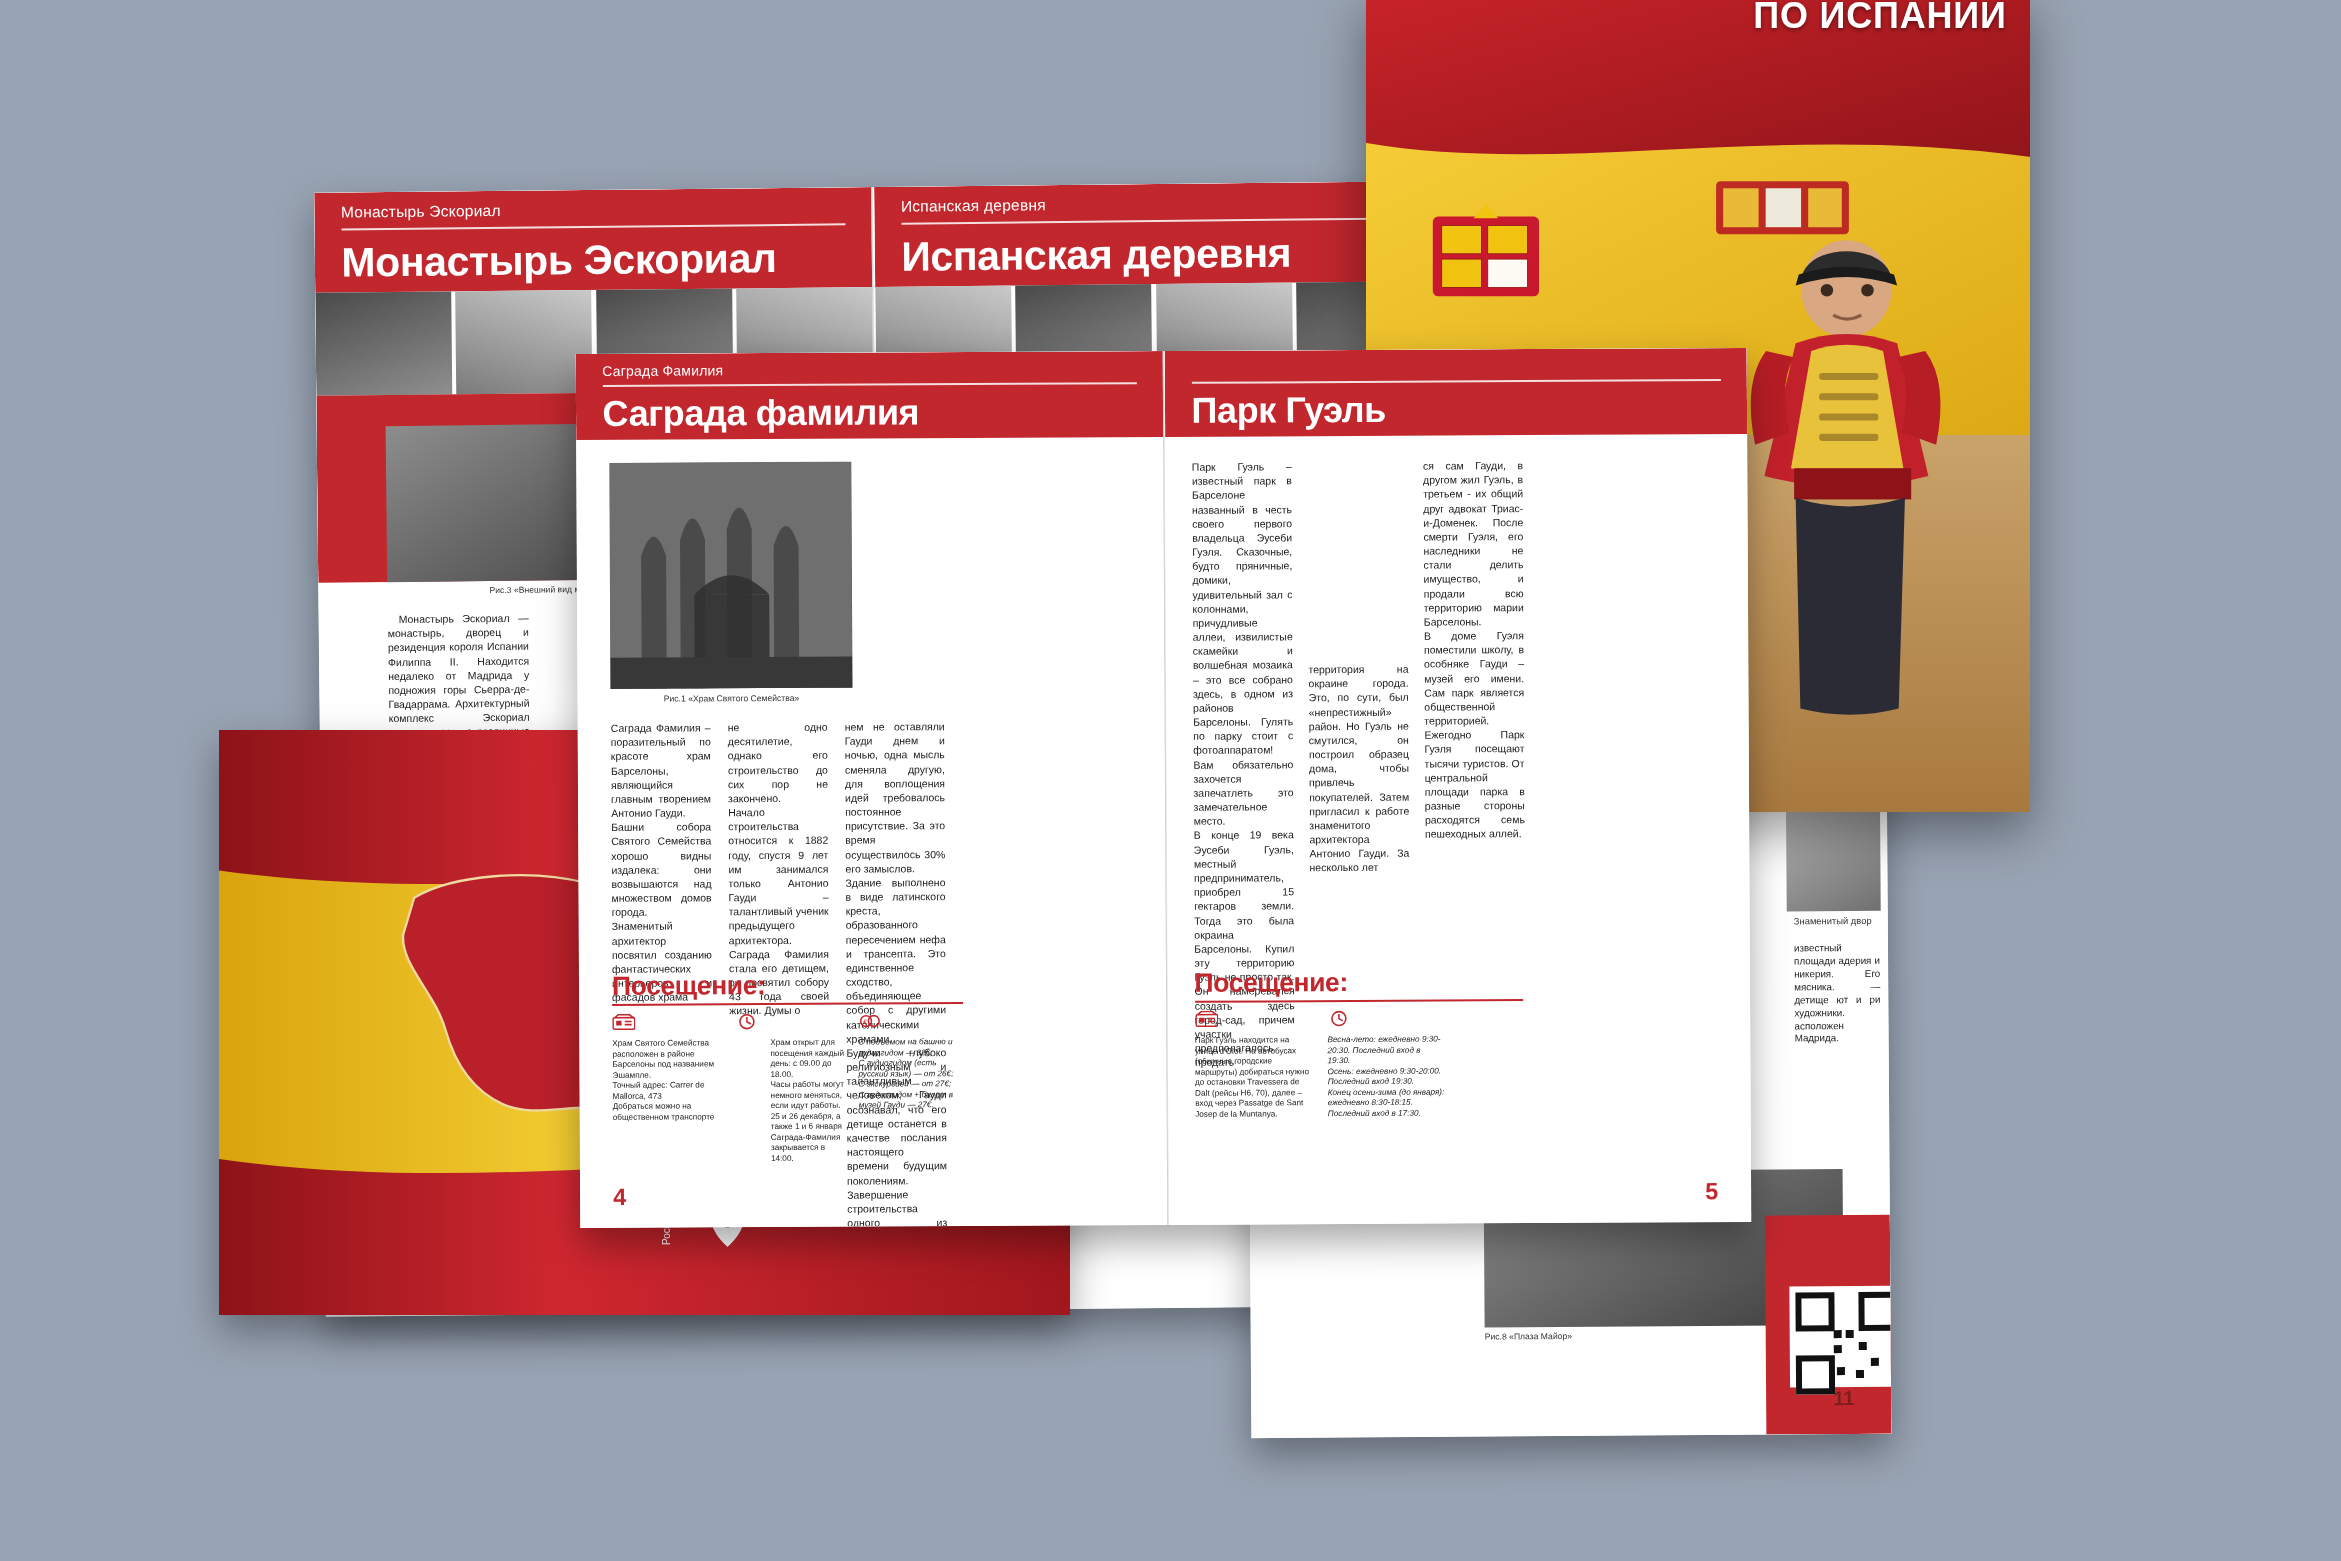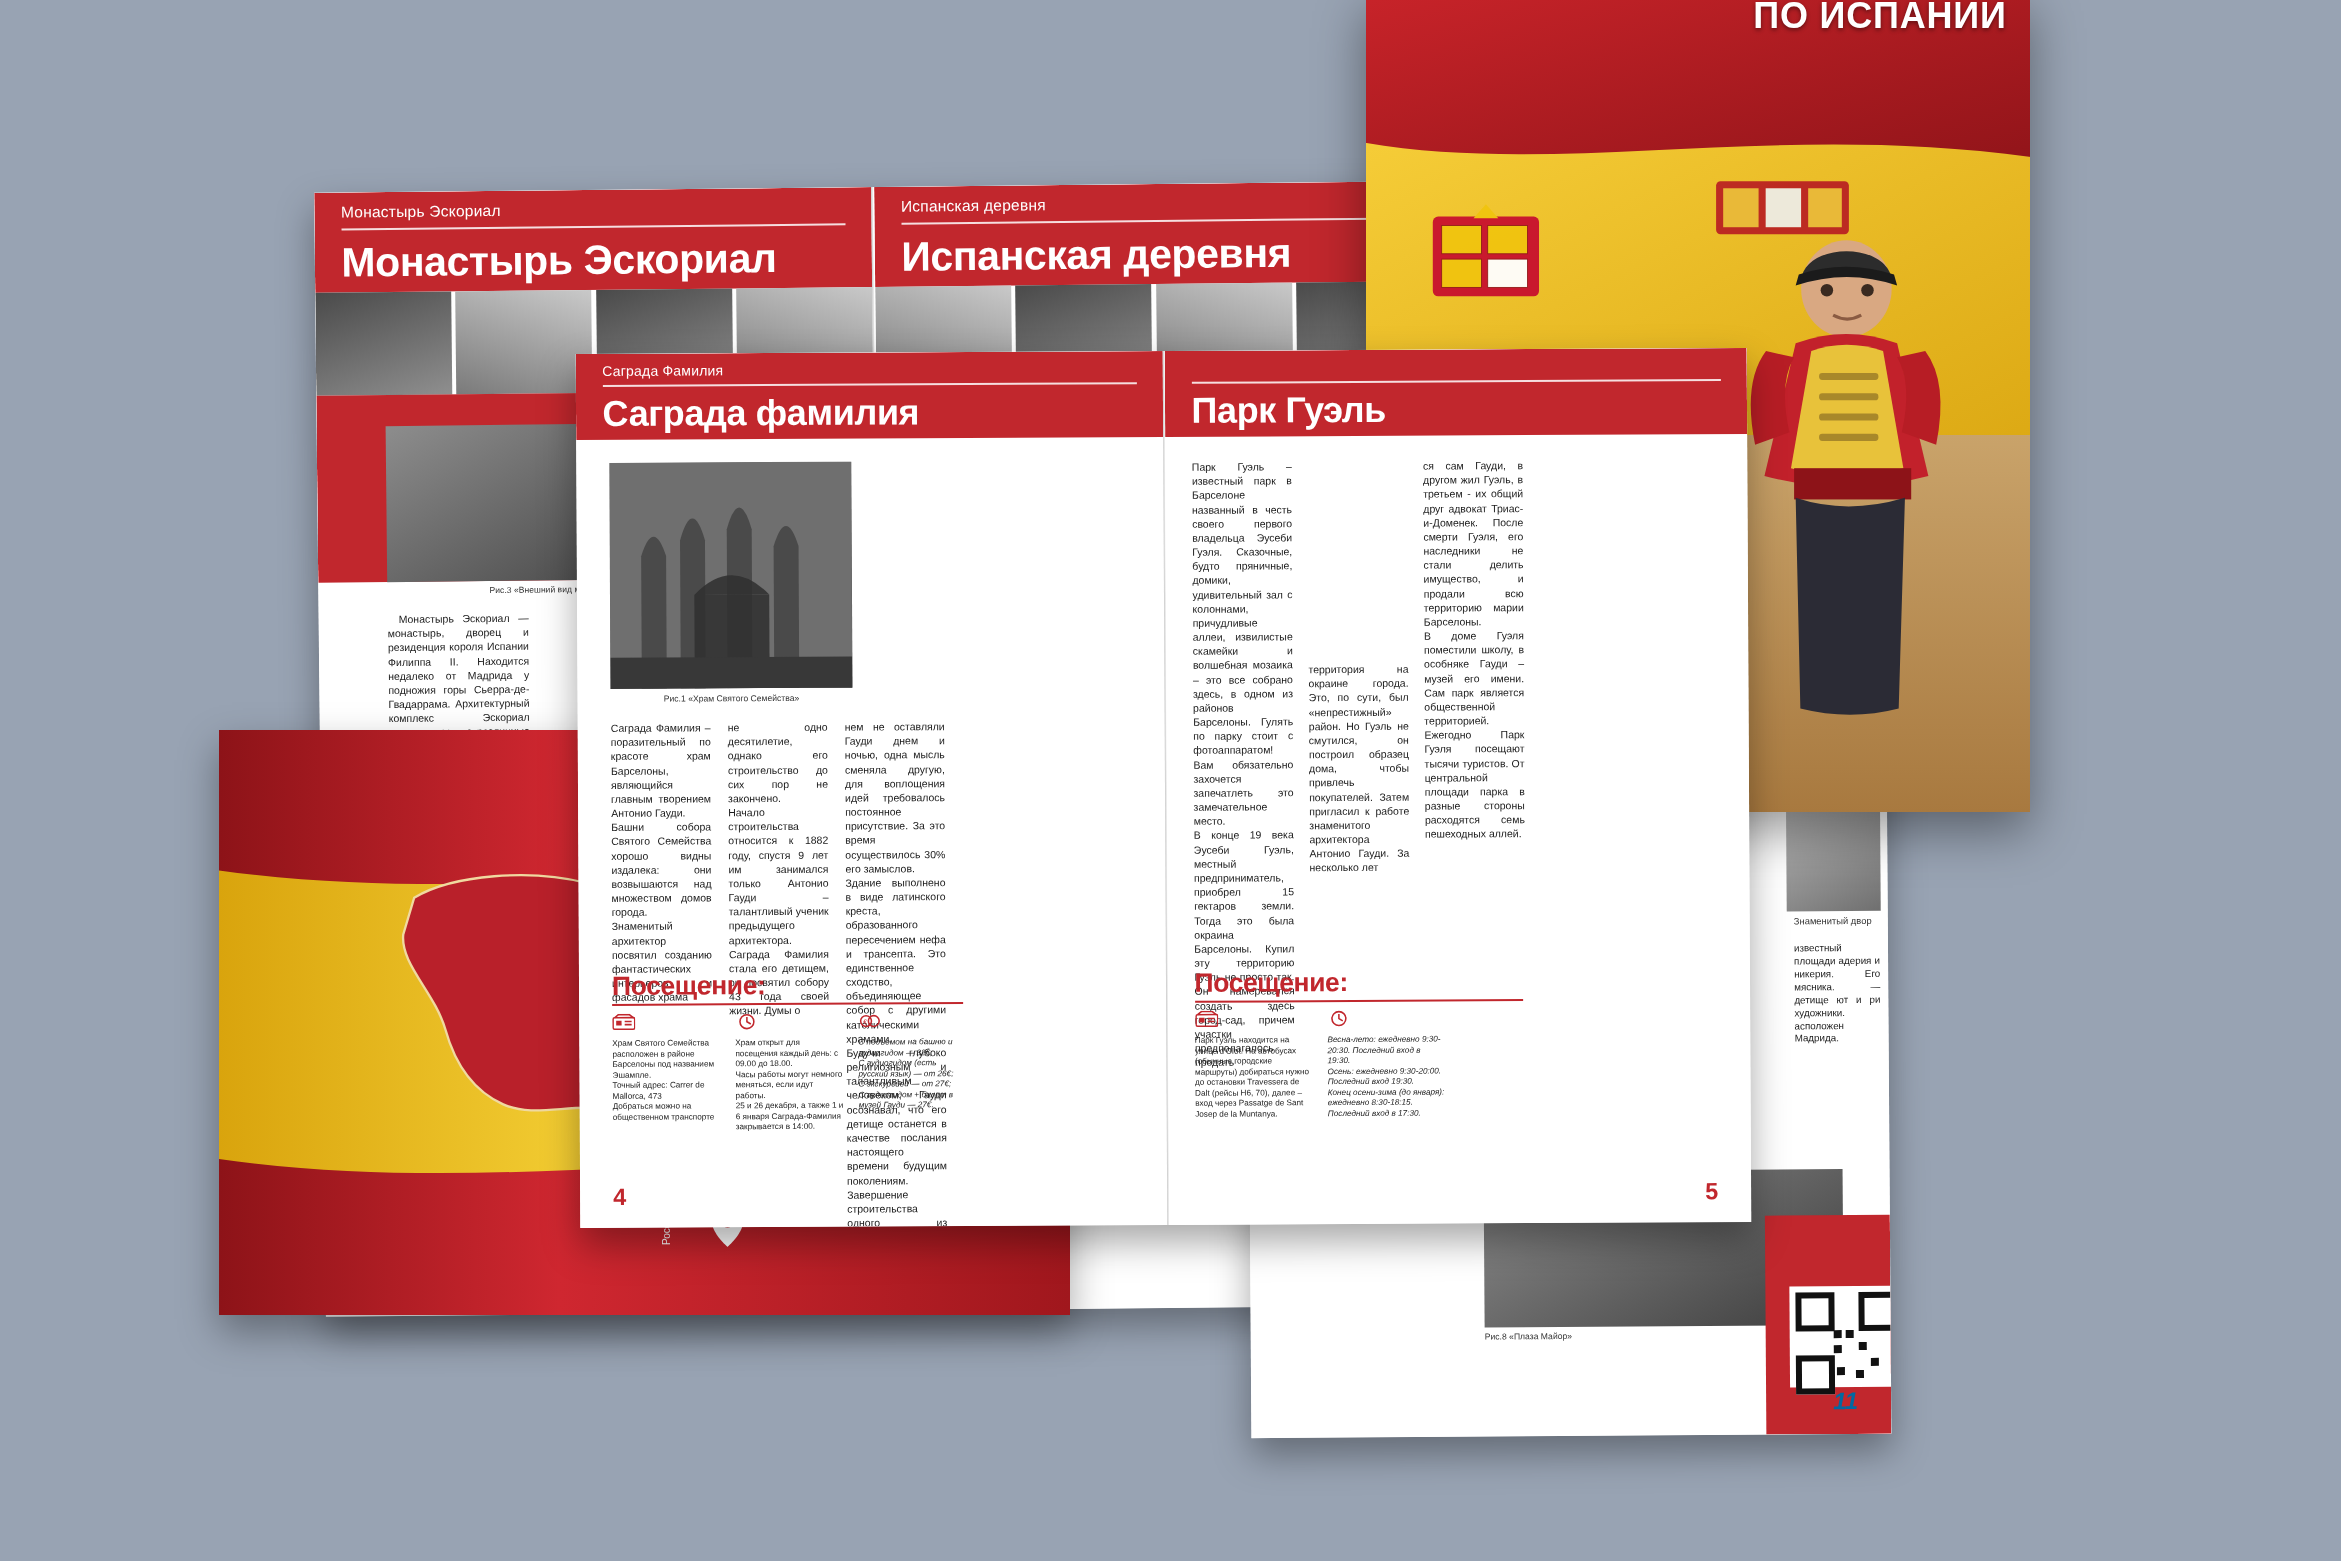--- a/index.html
+++ b/index.html
@@ -154,21 +154,21 @@
         <i style="left:69px;top:6.2px;width:26.5px;height:26.5px;border:6.2px solid #111;background:#fff;"></i>
         <i style="left:6.2px;top:69px;width:26.5px;height:26.5px;border:6.2px solid #111;background:#fff;"></i>
         <i style="left:44px;top:44px;width:7.8px;height:7.8px;"></i>
         <i style="left:56px;top:44px;width:7.8px;height:7.8px;"></i>
         <i style="left:44px;top:59px;width:7.8px;height:7.8px;"></i>
         <i style="left:69px;top:56px;width:7.8px;height:7.8px;"></i>
         <i style="left:81px;top:72px;width:7.8px;height:7.8px;"></i>
         <i style="left:47px;top:81px;width:7.8px;height:7.8px;"></i>
         <i style="left:66px;top:84px;width:7.8px;height:7.8px;"></i>
       </div>
-      <div class="pagenum" style="left:582px;top:640px;font-size:24px;color:#0369a1;font-style:italic;">11</div>
+      <div class="pagenum" style="left:582px;top:640px;font-size:20px;color:#7f1d1d;">11</div>
     </div>
   </div>
 
   <div class="cover">
     <div class="sky"></div>
 
     <svg class="flag-wave" viewBox="0 0 900 1100" preserveAspectRatio="none">
       <defs>
         <linearGradient id="redg" x1="0" y1="0" x2="1" y2="1">
           <stop offset="0" stop-color="#d1262c"></stop>
@@ -327,21 +327,21 @@
           </svg>
           <div style="white-space:pre-line;">Храм Святого Семейства расположен в районе Барселоны под названием Эшампле.
 Точный адрес: Carrer de Mallorca, 473
 Добраться можно на общественном транспорте</div>
         </div>
         <div class="infocol" style="width:109px;">
           <svg class="ico" viewBox="0 0 30 22">
             <circle cx="15" cy="11" r="9" fill="none" stroke="#c1272d" stroke-width="2"></circle>
             <path d="M15,5 L15,11 L20,14" stroke="#c1272d" stroke-width="2" fill="none"></path>
           </svg>
-          <div style="white-space:pre-line;">Храм открыт для посещения каждый день: с 09.00 до 18.00.
+          <div style="white-space:pre-line;margin-left:35px;">Храм открыт для посещения каждый день: с 09.00 до 18.00.
 Часы работы могут немного меняться, если идут работы.
 25 и 26 декабря, а также 1 и 6 января Саграда-Фамилия закрывается в 14:00.</div>
         </div>
         <div class="infocol" style="width:109px;">
           <svg class="ico" viewBox="0 0 30 22" style="font-size:10.5px">
             <circle cx="10" cy="11" r="7" fill="none" stroke="#c1272d" stroke-width="2"></circle>
             <circle cx="20" cy="11" r="7" fill="none" stroke="#c1272d" stroke-width="2"></circle>
             <text x="6.5" y="15" font-size="9" fill="#c1272d">€</text>
           </svg>
           <div style="white-space:pre-line;font-style:italic;">С подъемом на башню и аудиогидом — 32€;

